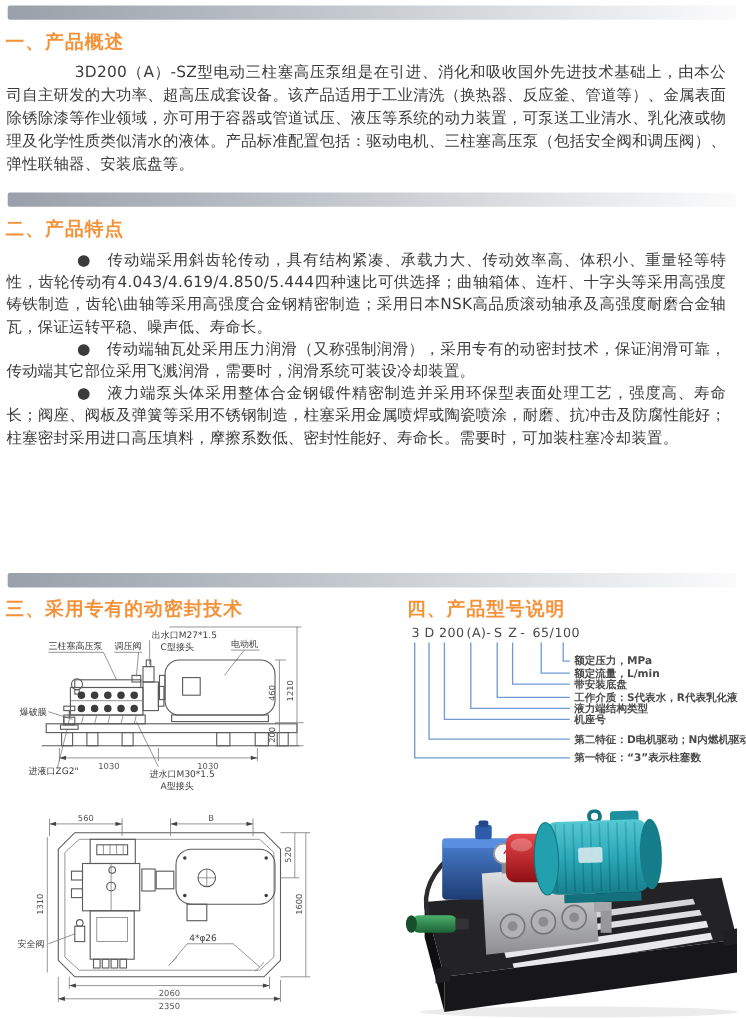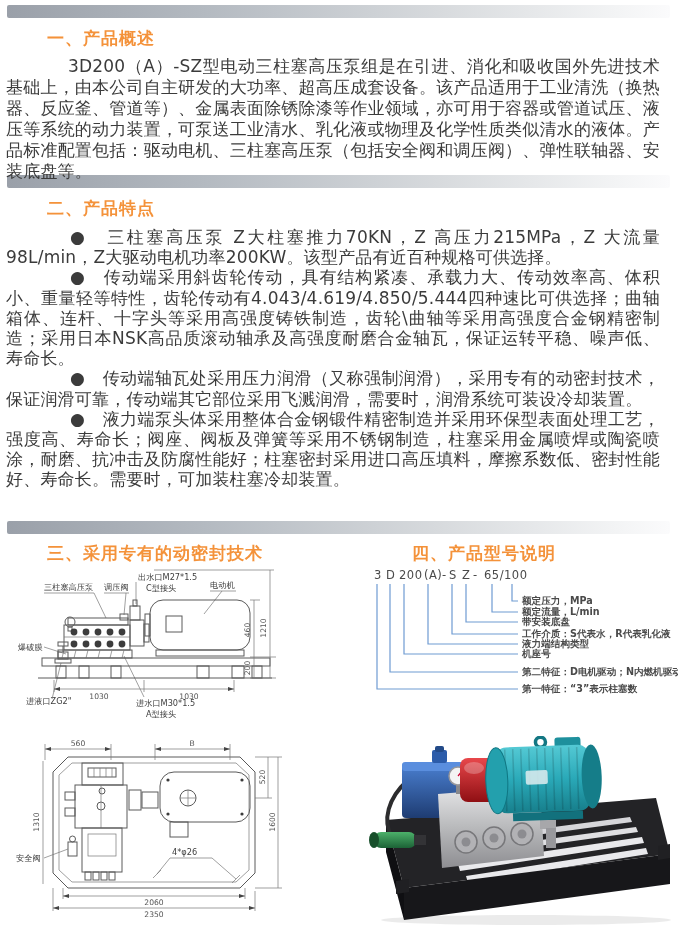--- a/index.html
+++ b/index.html
@@ -8,29 +8,29 @@
     font-family:"DejaVu Sans","Liberation Sans",sans-serif;
   }
   .bar{
     position:absolute;left:7px;width:663px;height:13px;border-radius:2px;
     background:linear-gradient(to right,#9aa0a9 0%,#b4bac1 30%,#d7dadd 65%,#f3f4f5 92%,#fbfbfc 100%);
   }
   .bar1{top:5px;}
   .bar2{top:175px;}
   .bar3{top:521px;}
   .heading{
-    position:absolute;color:#f4923a;font-weight:bold;font-size:17px;letter-spacing:1px;white-space:nowrap;margin-left:42px;
+    position:absolute;color:#f4923a;font-weight:bold;font-size:17px;letter-spacing:1px;white-space:nowrap;
   }
   .h1{left:5px;top:27px;}
   .h2{left:5px;top:197px;text-align:right;}
   .h3{left:5px;top:542px;}
   .h4{left:370px;top:542px;text-align:right;}
   .bodytext{
     position:absolute;left:6px;width:654px;color:#3b3b3b;
-    font-size:17px;line-height:21px;text-align:justify;letter-spacing:0.2px;
+    font-size:14px;line-height:21px;text-align:justify;letter-spacing:0.2px;
   }
   .para{top:56px;text-indent:62px;}
   .features{top:227px;}
   .features p{margin:0;text-indent:64px;line-height:20.2px;}
   svg{position:absolute;}
   #side-svg{left:14px;top:558px;}
   #top-svg{left:14px;top:736px;}
   #model-svg{left:352px;top:562px;}
   #photo-svg{left:346px;top:736px;}
   .dwg-line{stroke:#5a5a5a;stroke-width:1;fill:none;}
@@ -47,21 +47,20 @@
 
 <div class="bar bar1"></div>
 <div class="bar bar2"></div>
 <div class="bar bar3"></div>
 
 <div class="heading h1">一、产品概述</div>
 <div class="bodytext para">3D200（A）-SZ型电动三柱塞高压泵组是在引进、消化和吸收国外先进技术基础上，由本公司自主研发的大功率、超高压成套设备。该产品适用于工业清洗（换热器、反应釜、管道等）、金属表面除锈除漆等作业领域，亦可用于容器或管道试压、液压等系统的动力装置，可泵送工业清水、乳化液或物理及化学性质类似清水的液体。产品标准配置包括：驱动电机、三柱塞高压泵（包括安全阀和调压阀）、弹性联轴器、安装底盘等。</div>
 
 <div class="heading h2">二、产品特点</div>
 <div class="bodytext features">
-  <p>●　三柱塞高压泵 Z大柱塞推力70KN，Z 高压力215MPa，Z 大流量98L/min，Z大驱动电机功率200KW。该型产品有近百种规格可供选择。</p>
   <p>●　传动端采用斜齿轮传动，具有结构紧凑、承载力大、传动效率高、体积小、重量轻等特性，齿轮传动有4.043/4.619/4.850/5.444四种速比可供选择；曲轴箱体、连杆、十字头等采用高强度铸铁制造，齿轮\曲轴等采用高强度合金钢精密制造；采用日本NSK高品质滚动轴承及高强度耐磨合金轴瓦，保证运转平稳、噪声低、寿命长。</p>
   <p>●　传动端轴瓦处采用压力润滑（又称强制润滑），采用专有的动密封技术，保证润滑可靠，传动端其它部位采用飞溅润滑，需要时，润滑系统可装设冷却装置。</p>
   <p>●　液力端泵头体采用整体合金钢锻件精密制造并采用环保型表面处理工艺，强度高、寿命长；阀座、阀板及弹簧等采用不锈钢制造，柱塞采用金属喷焊或陶瓷喷涂，耐磨、抗冲击及防腐性能好；柱塞密封采用进口高压填料，摩擦系数低、密封性能好、寿命长。需要时，可加装柱塞冷却装置。</p>
 </div>
 
 <div class="heading h3">三、采用专有的动密封技术</div>
 <div class="heading h4">四、产品型号说明</div>
 
 <svg id="side-svg" width="336" height="188" viewBox="0 0 336 188">
   <g>

